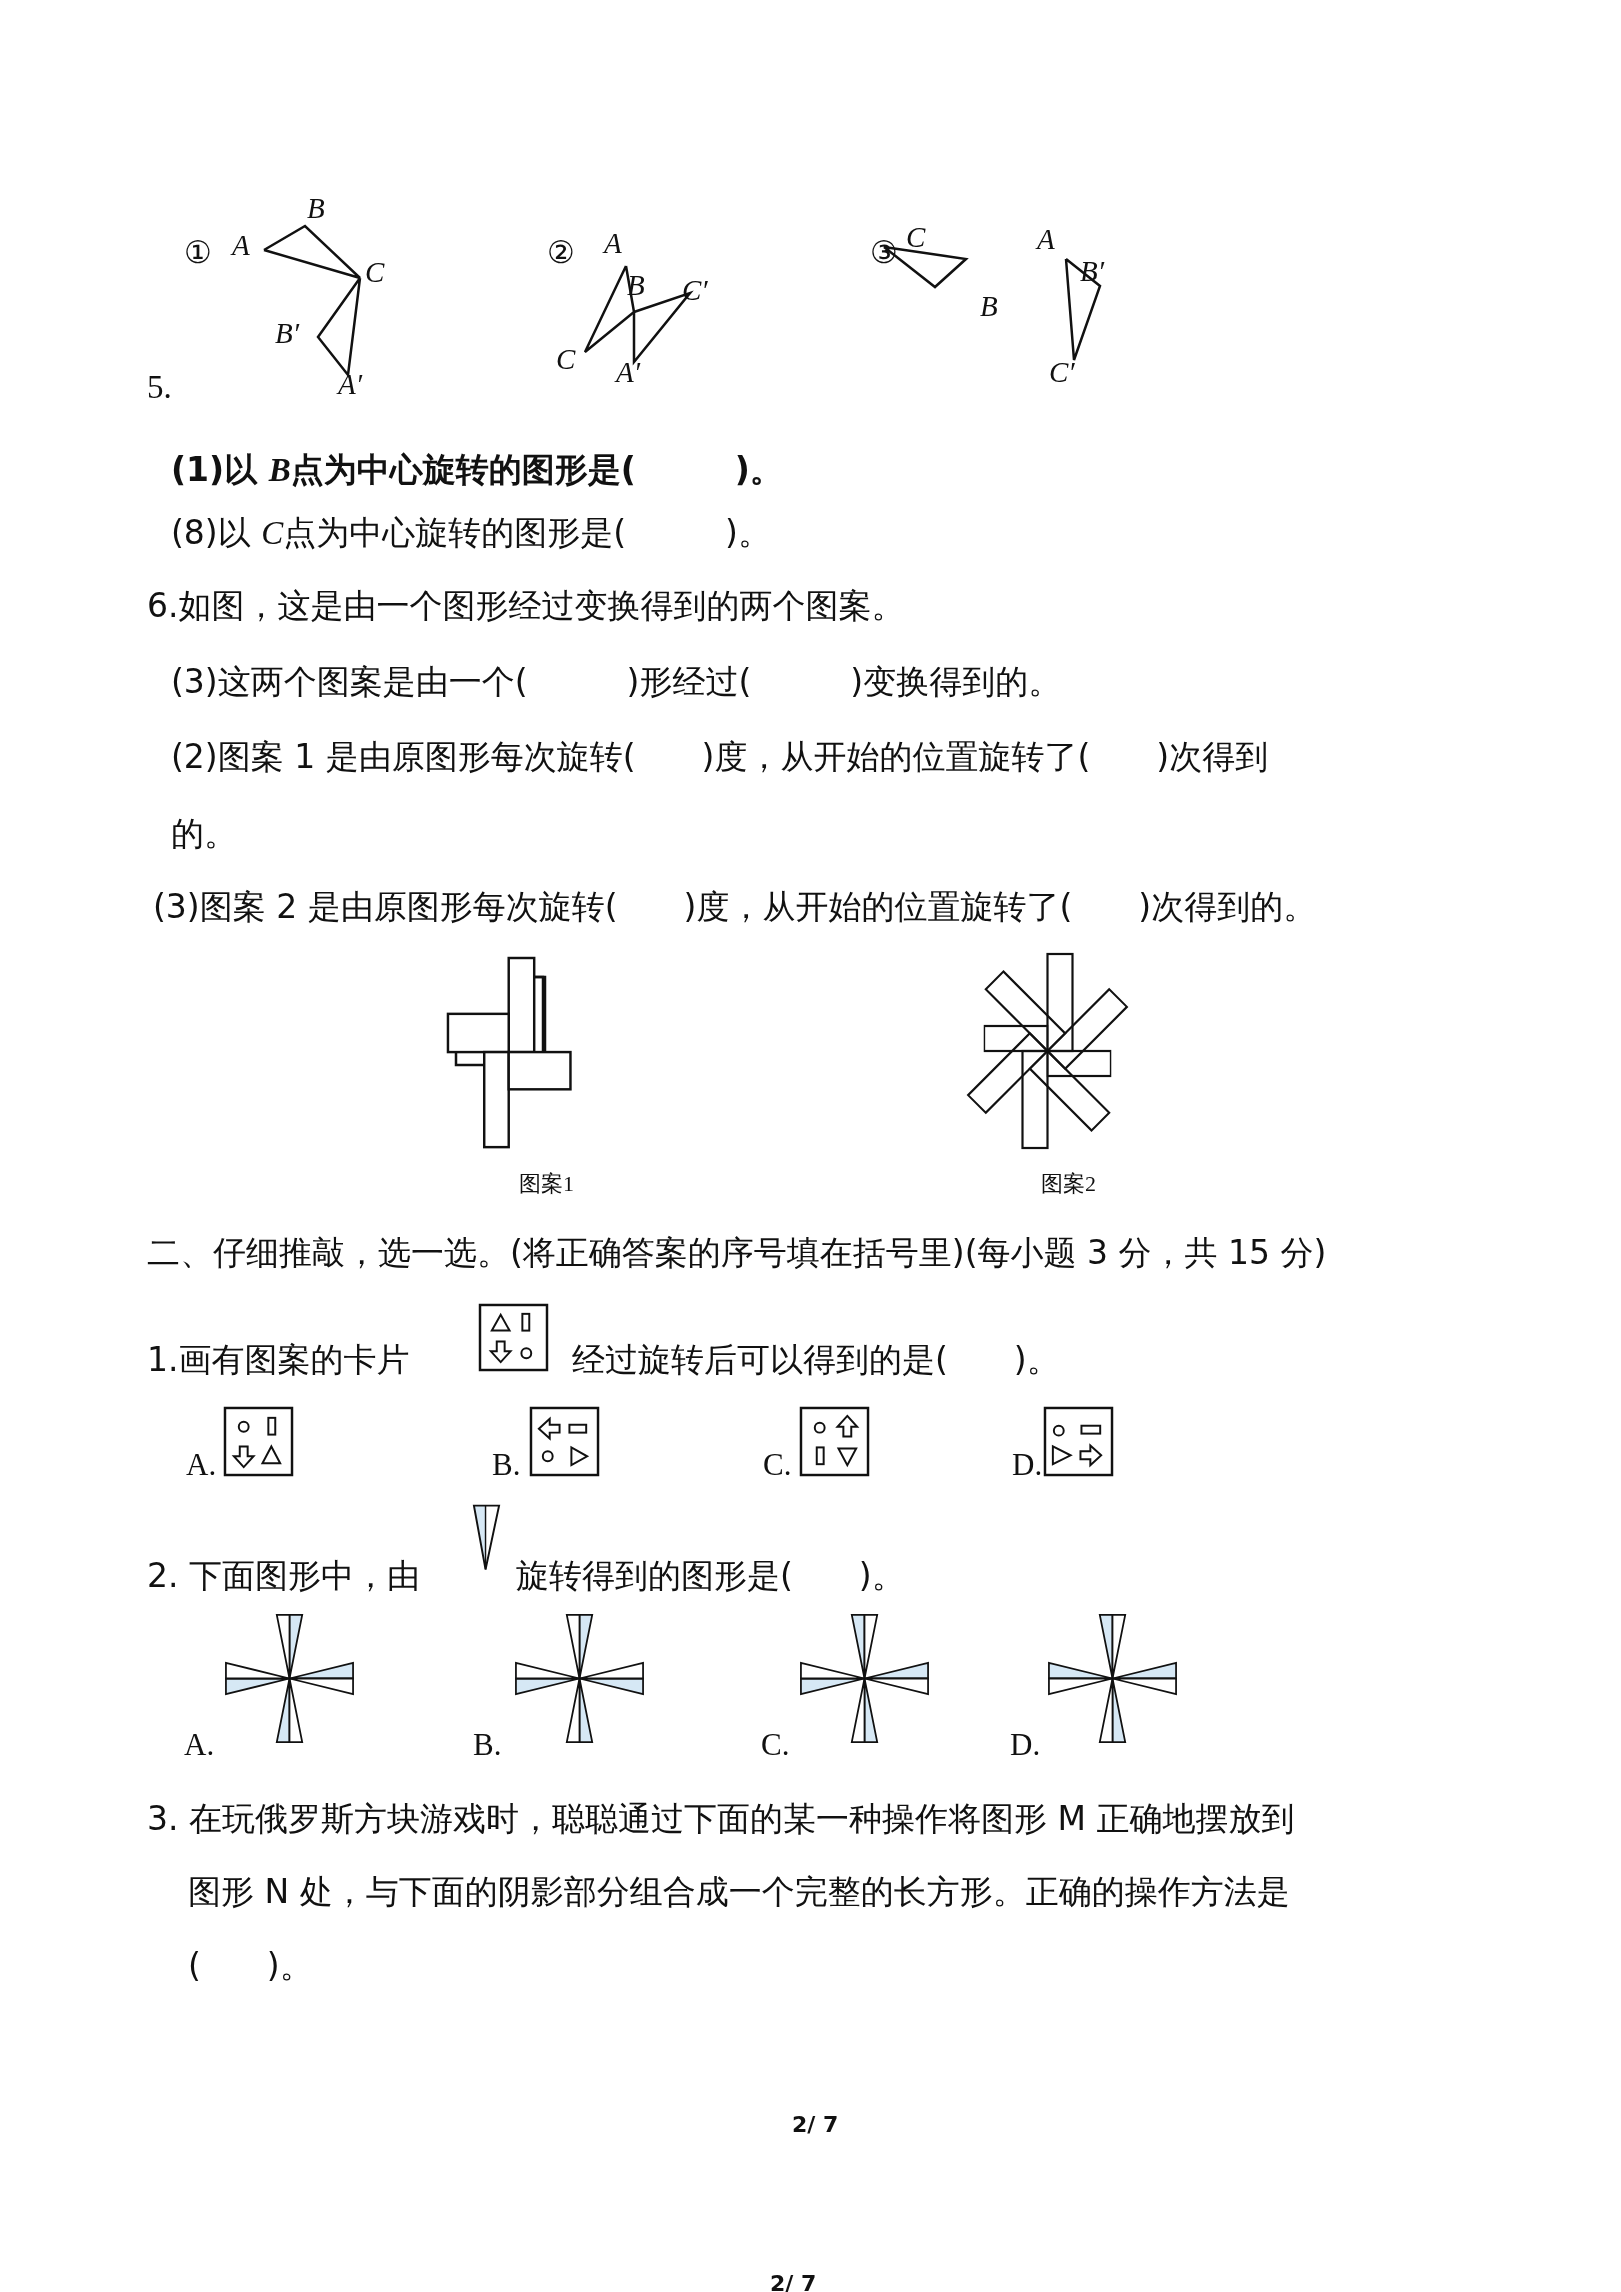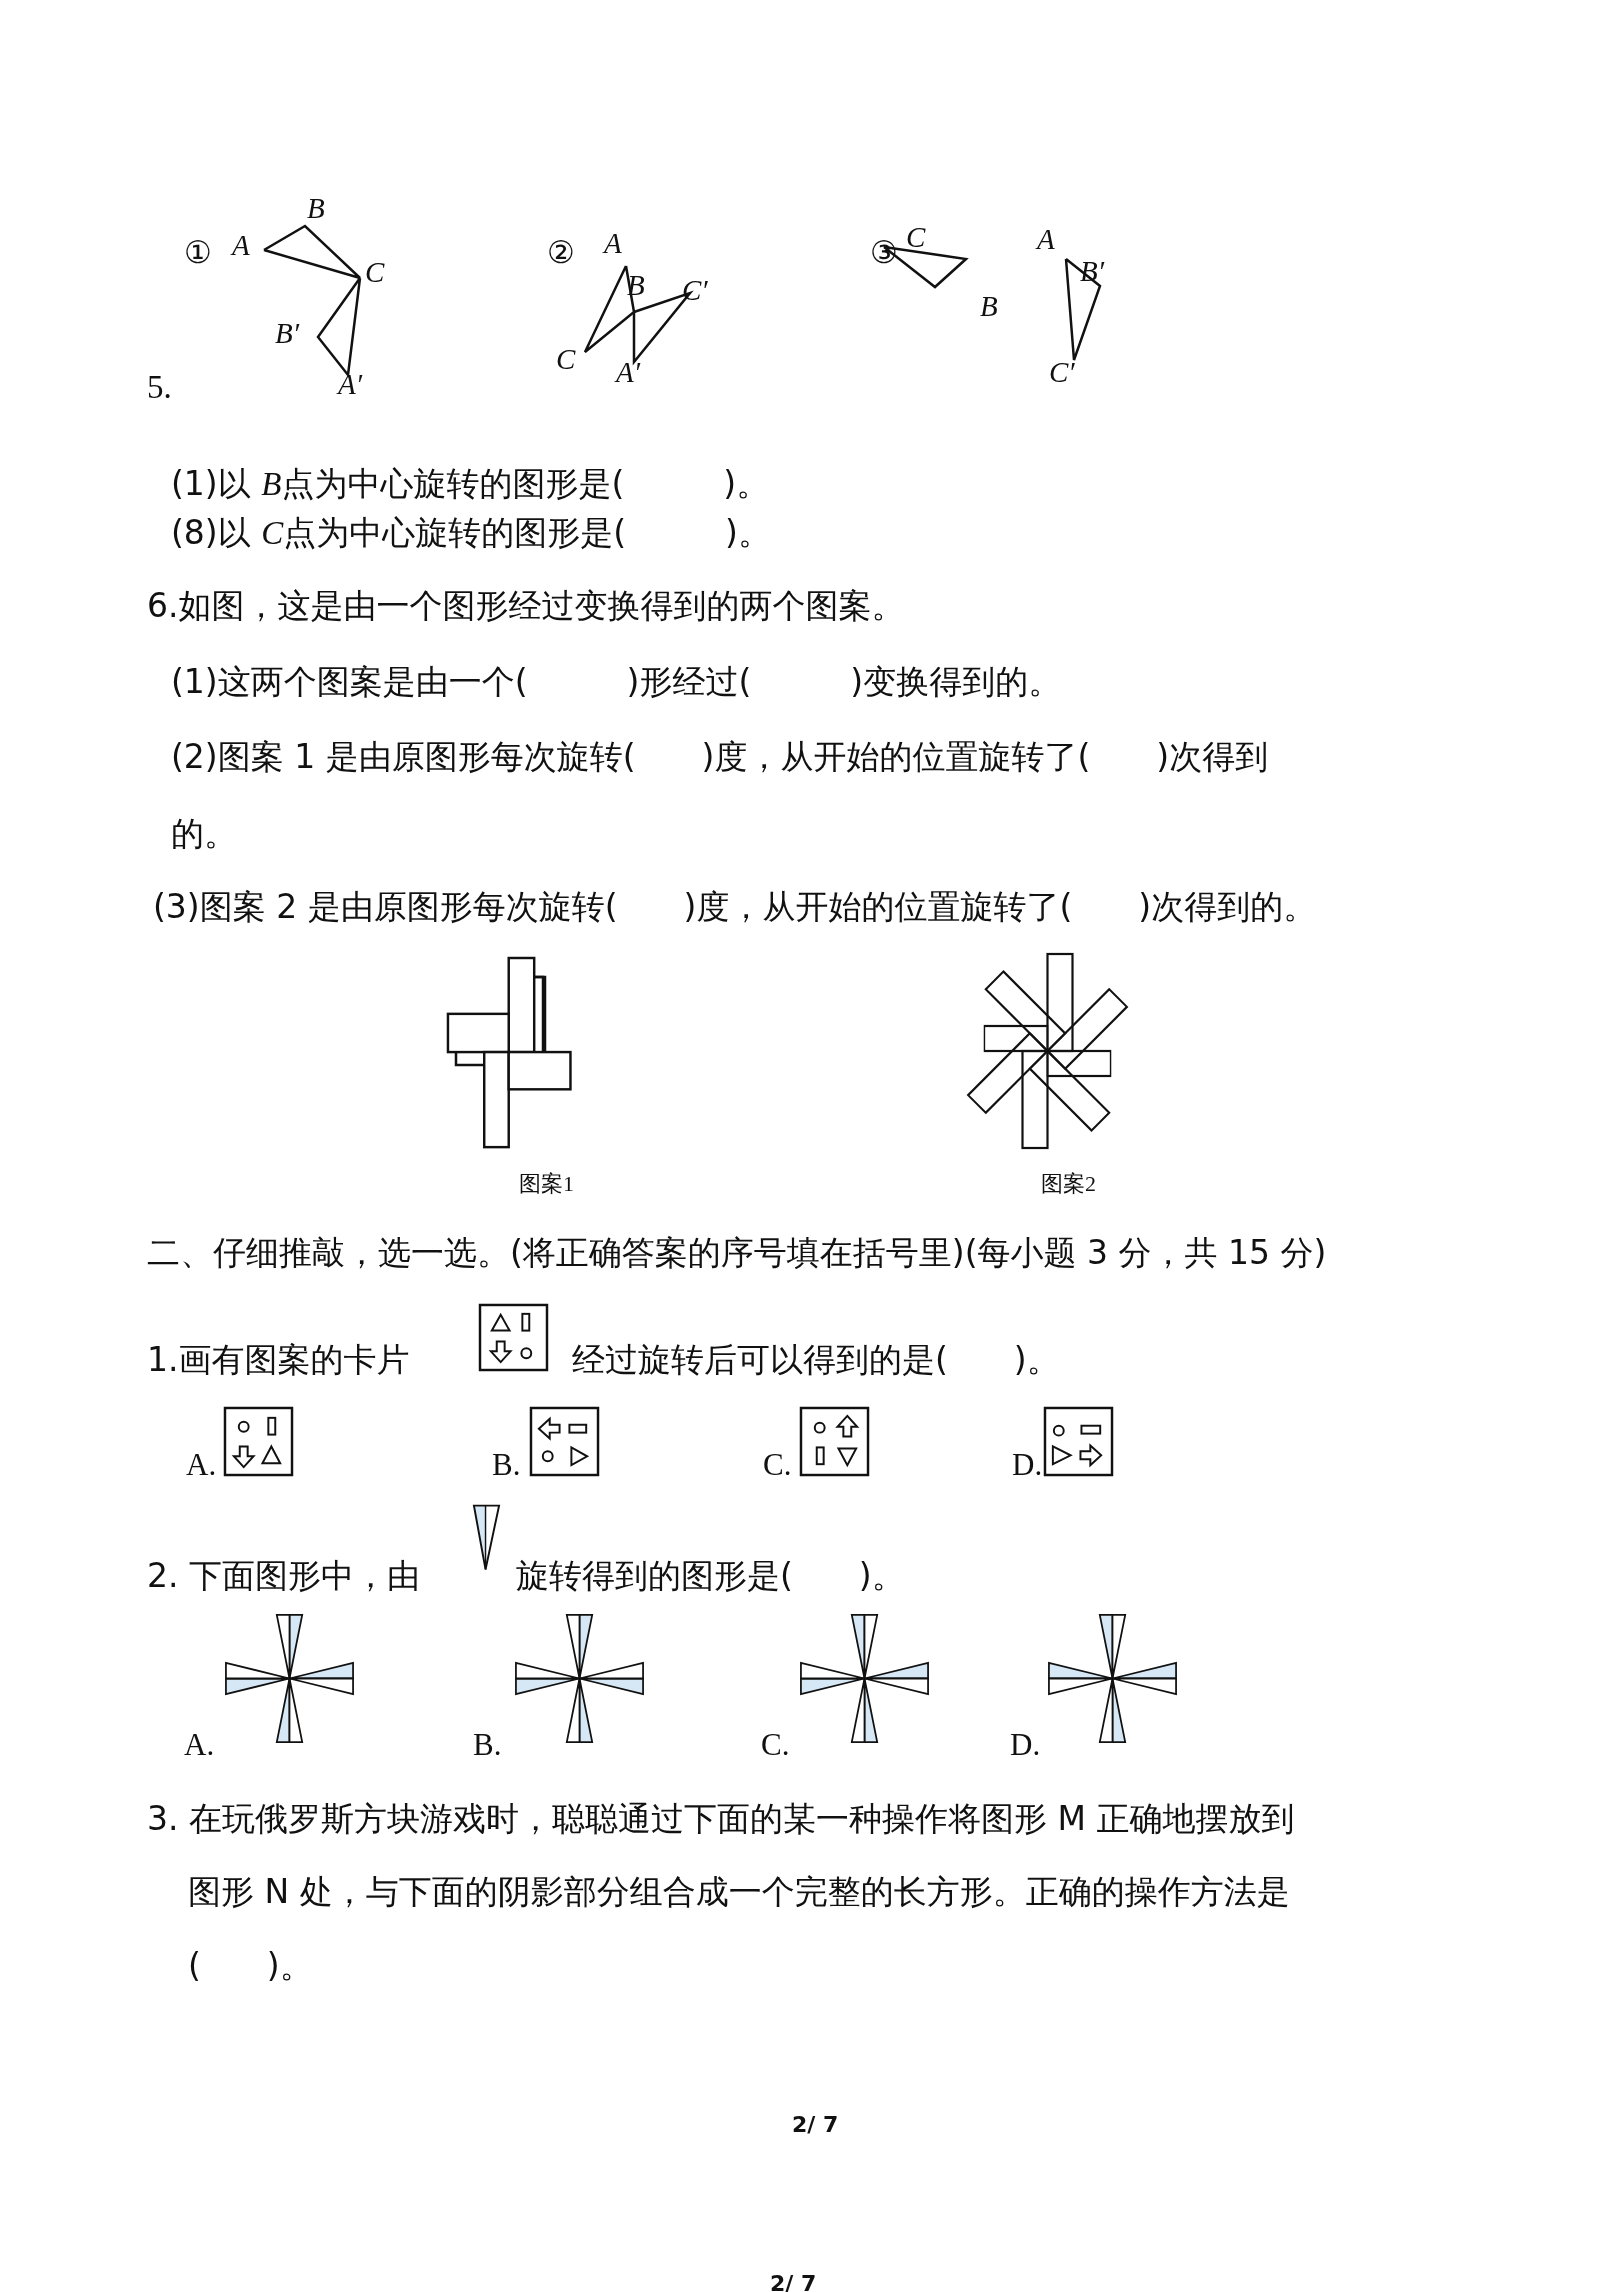--- a/index.html
+++ b/index.html
@@ -52,29 +52,29 @@
   <span class="lbl" style="left:1080px;top:257px;">B′</span>
   <span class="lbl" style="left:1049px;top:358px;">C′</span>
   <svg width="1" height="1" style="left:0;top:0" viewBox="0 0 1 1">
     <polyline points="884,247 966,259 935,287 884,247" fill="none" stroke="#111" stroke-width="2.5"></polyline>
     <polyline points="966,259 1000,286 974,360 966,259" fill="none" stroke="#111" stroke-width="2.5" transform="translate(100,0)"></polyline>
   </svg>
 </div>
 
 <span class="t serif" style="left:147px;top:368px;">5.</span>
 
-<div class="t" style="left:171px;top:464px;">
+<div class="t" style="left:171px;top:450px;font-weight:bold;">
   <span>(1)以 </span><span class="it">B</span><span>点为中心旋转的图形是(　　　)。</span>
 </div>
 <div class="t" style="left:171px;top:513px;">
   <span>(8)以 </span><span class="it">C</span><span>点为中心旋转的图形是(　　　)。</span>
 </div>
 
 <div class="t" style="left:147px;top:586px;">6.如图，这是由一个图形经过变换得到的两个图案。</div>
-<div class="t" style="left:171px;top:662px;">(1)这两个图案是由一个(　　　)形经过(　　　)变换得到的。</div>
+<div class="t" style="left:171px;top:662px;">(3)这两个图案是由一个(　　　)形经过(　　　)变换得到的。</div>
 <div class="t" style="left:171px;top:737px;text-align:center;">(2)图案 1 是由原图形每次旋转(　　)度，从开始的位置旋转了(　　)次得到</div>
 <div class="t" style="left:171px;top:814px;">的。</div>
 <div class="t" style="left:153px;top:887px;">(3)图案 2 是由原图形每次旋转(　　)度，从开始的位置旋转了(　　)次得到的。</div>
 
 <svg width="1" height="1" style="left:0;top:0" viewBox="0 0 1 1">
   <g fill="none" stroke="#111" stroke-width="2.5">
     <rect x="519" y="977" width="25" height="97" transform="translate(-1,0)"></rect>
     <rect x="519" y="977" width="85" height="97" transform="scale(0)"></rect>
   </g>
   <g fill="none" stroke="#111" stroke-width="2.5">

